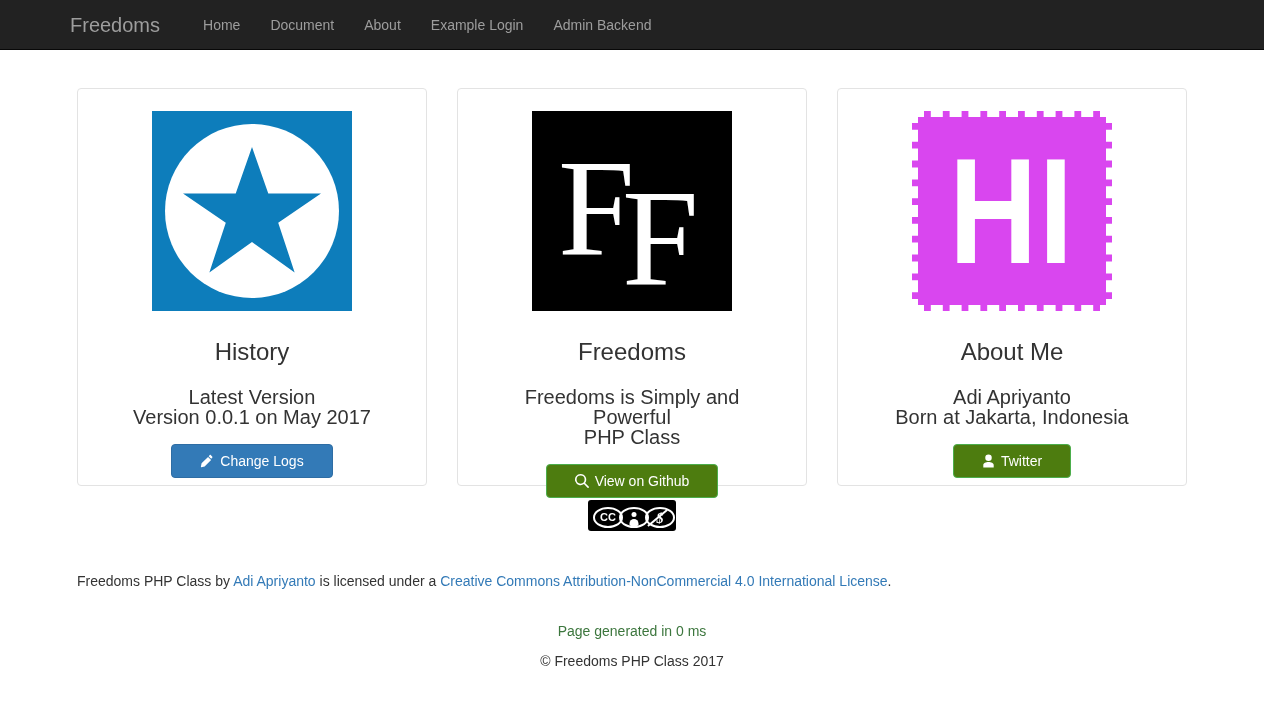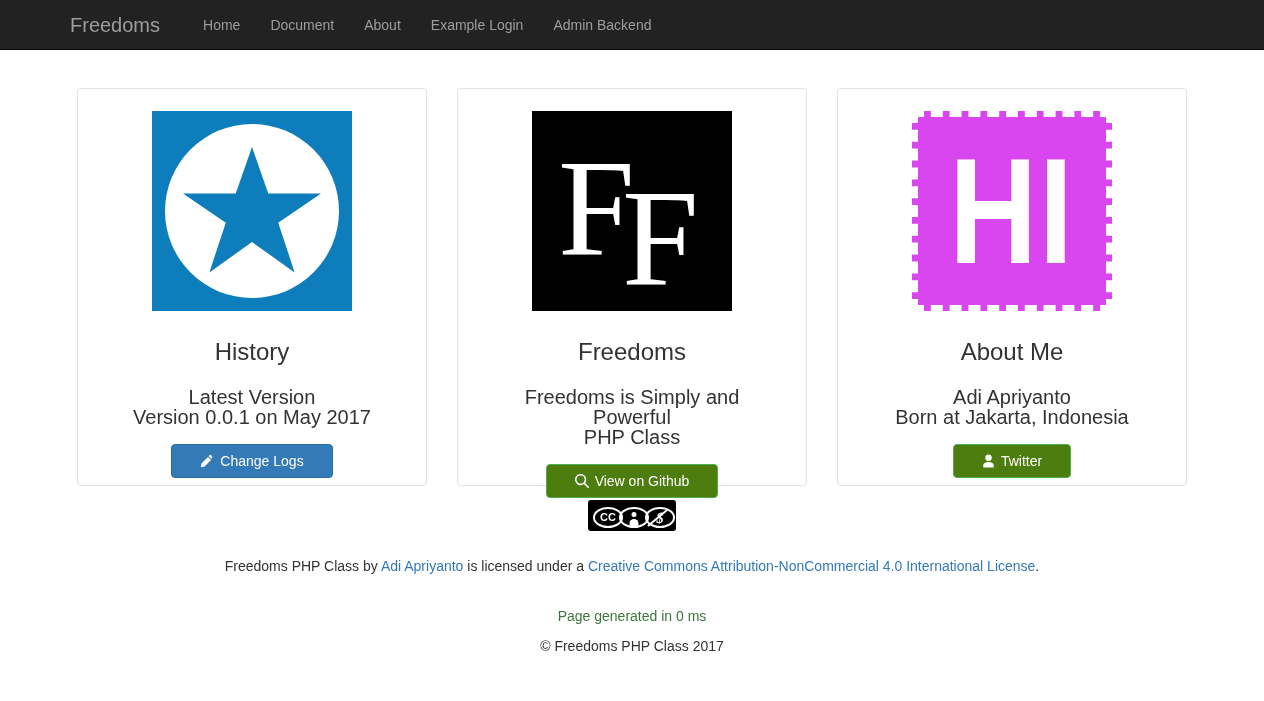--- a/index.html
+++ b/index.html
@@ -237,22 +237,22 @@
     left: -2px; top: 8px;
     width: 25px; height: 2px;
     background: #ffffff;
     transform: rotate(-40deg);
   }
 
   .license-line {
     font-size: 14px;
     line-height: 20px;
     color: #333;
-    margin-top: 25px;
-    text-align: center;
+    margin-top: 40px;
+    text-align: left;
   }
   .license-line a {
     color: #337ab7;
     text-decoration: none;
   }
   .gen-line {
     margin-top: 30px;
     font-size: 14px;
     line-height: 20px;
     color: #3c763d;

